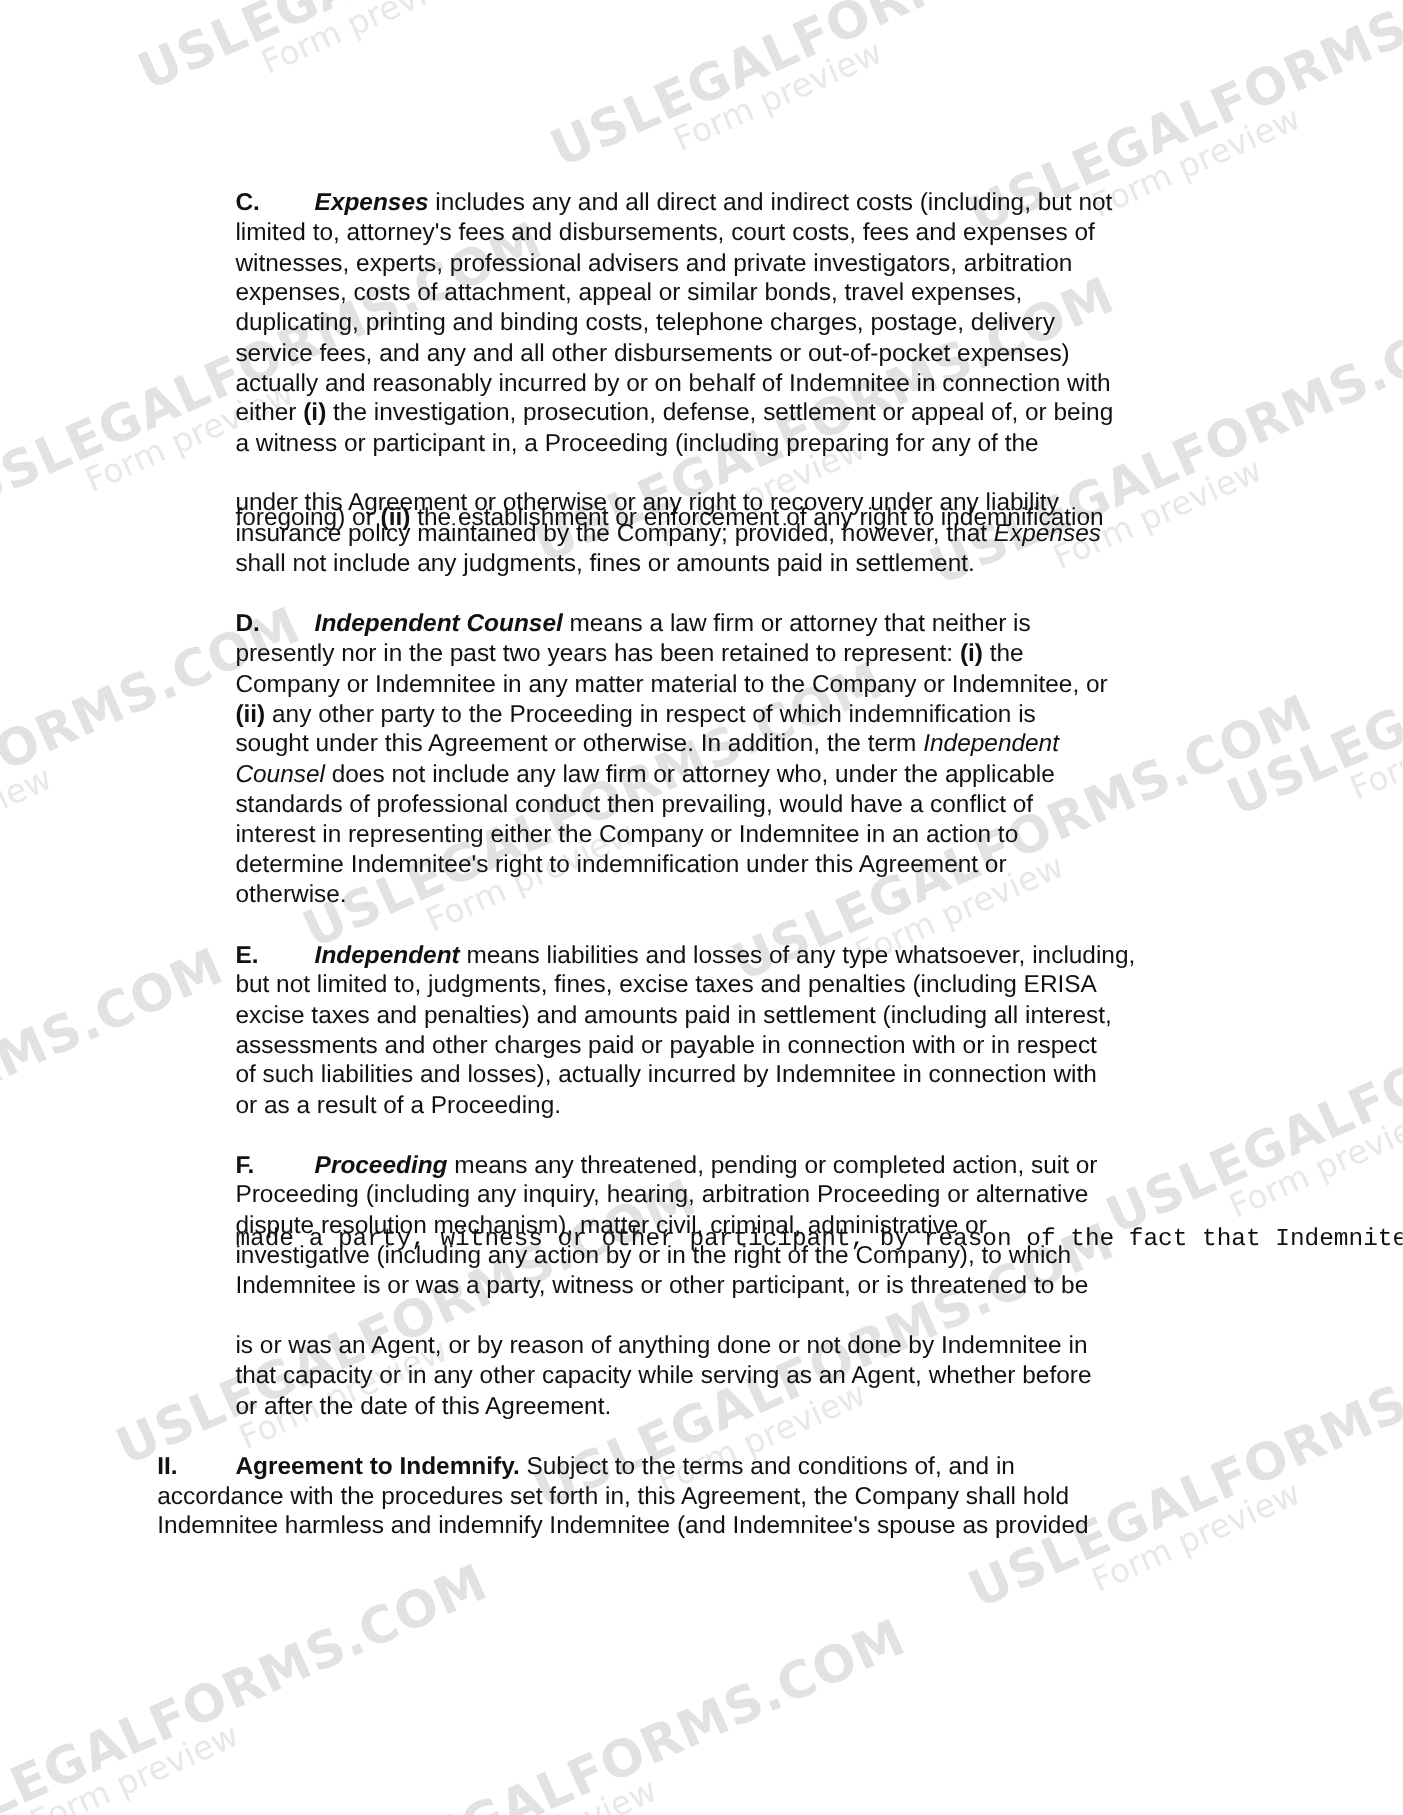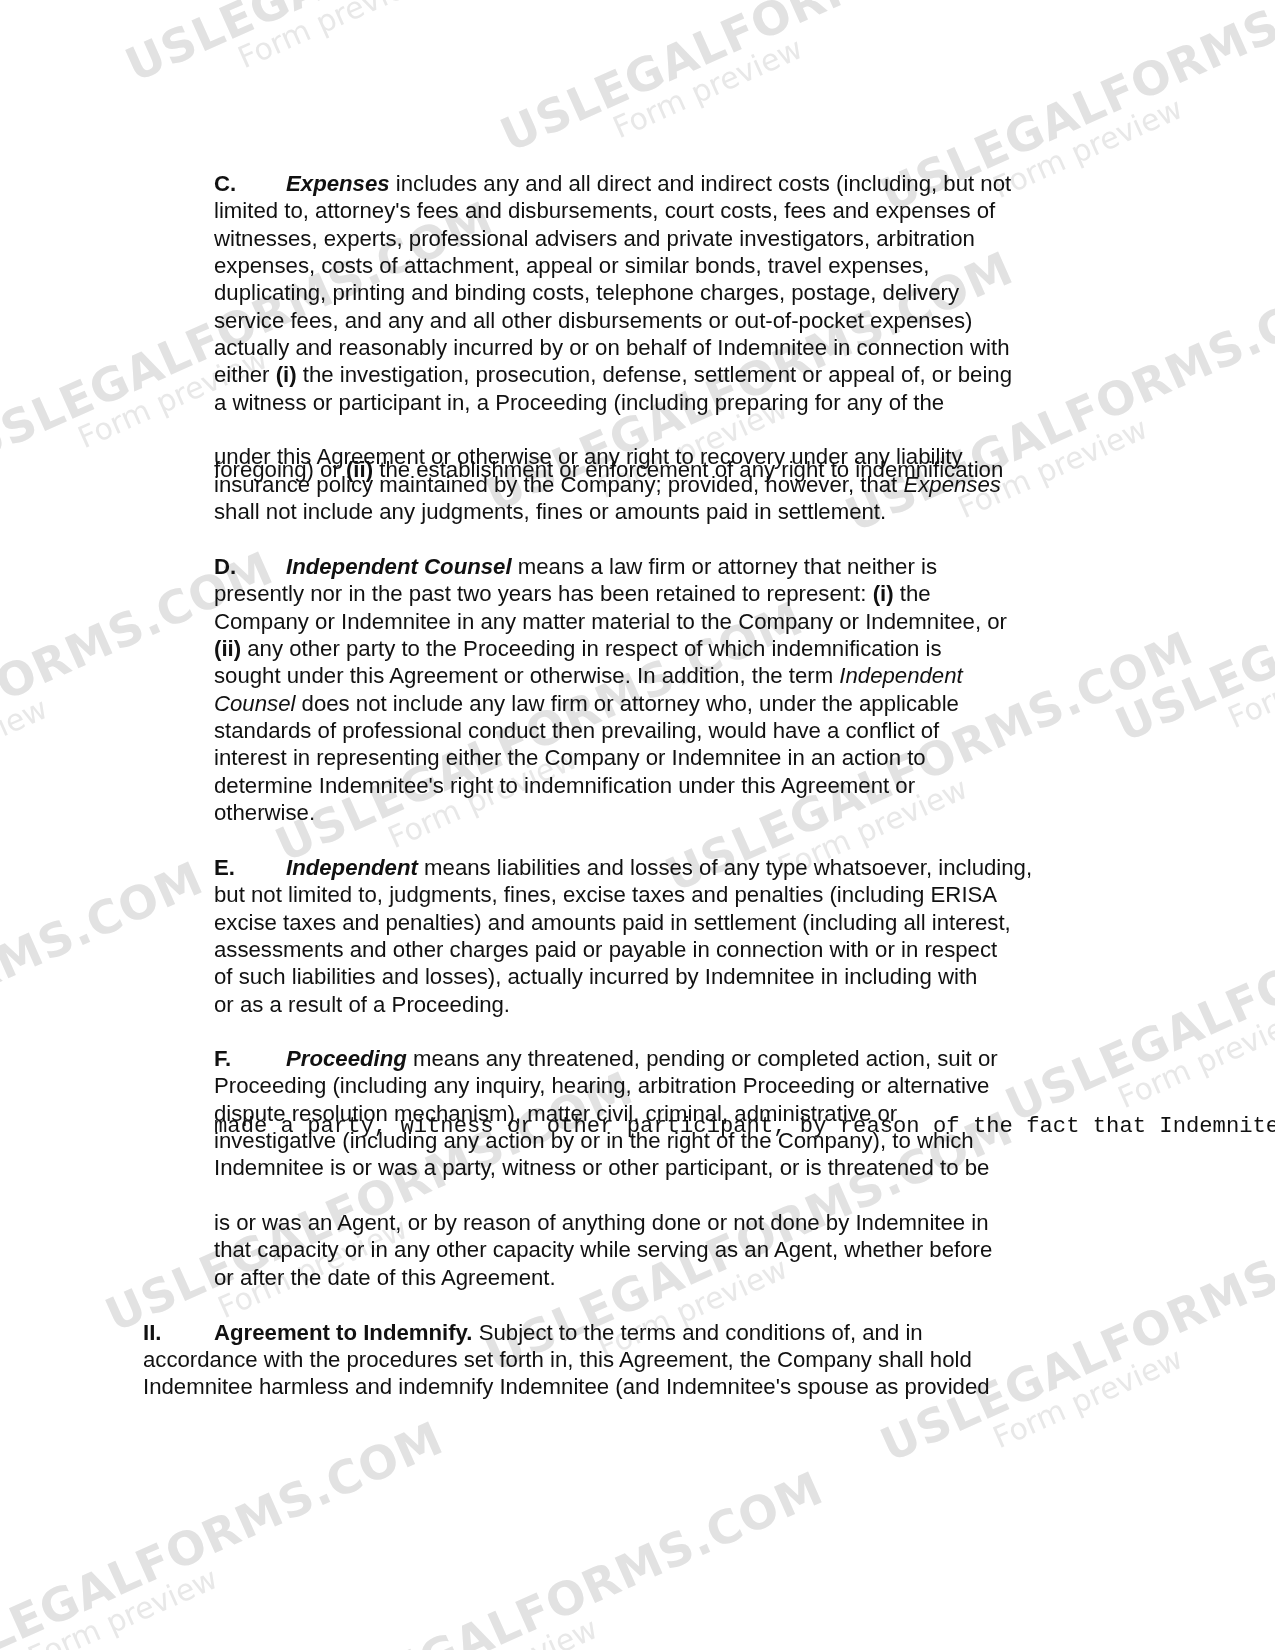--- a/index.html
+++ b/index.html
@@ -121,21 +121,21 @@
       <div class="line" style="left:214px;top:744.4px;">interest in representing either the Company or Indemnitee in an action to</div>
       <div class="line" style="left:214px;top:771.7px;">determine Indemnitee's right to indemnification under this Agreement or</div>
       <div class="line" style="left:214px;top:799px;">otherwise.</div>
     </div>
 
     <div>
       <div class="line" style="left:214px;top:854px;"><span class="lbl">E.</span><b><i>Independent</i></b><span> means liabilities and losses of any type whatsoever, including,</span></div>
       <div class="line" style="left:214px;top:881.3px;">but not limited to, judgments, fines, excise taxes and penalties (including ERISA</div>
       <div class="line" style="left:214px;top:908.7px;">excise taxes and penalties) and amounts paid in settlement (including all interest,</div>
       <div class="line" style="left:214px;top:936px;">assessments and other charges paid or payable in connection with or in respect</div>
-      <div class="line" style="left:214px;top:963.4px;">of such liabilities and losses), actually incurred by Indemnitee in including with</div>
+      <div class="line" style="left:214px;top:963.4px;">of such liabilities and losses), actually incurred by Indemnitee in connection with</div>
       <div class="line" style="left:214px;top:990.7px;">or as a result of a Proceeding.</div>
     </div>
 
     <div>
       <div class="line" style="left:214px;top:1045px;"><span class="lbl">F.</span><b><i>Proceeding</i></b><span> means any threatened, pending or completed action, suit or</span></div>
       <div class="line" style="left:214px;top:1072.3px;">Proceeding (including any inquiry, hearing, arbitration Proceeding or alternative</div>
       <div class="line" style="left:214px;top:1099.7px;">dispute resolution mechanism), matter civil, criminal, administrative or</div>
       <div class="line" style="left:214px;top:1127px;">investigative (including any action by or in the right of the Company), to which</div>
       <div class="line" style="left:214px;top:1154.4px;">Indemnitee is or was a party, witness or other participant, or is threatened to be</div>
       <div class="line" style="left:214px;top:1113px;font-family:Liberation Mono, monospace;">made a party, witness or other participant, by reason of the fact that Indemnitee</div>

